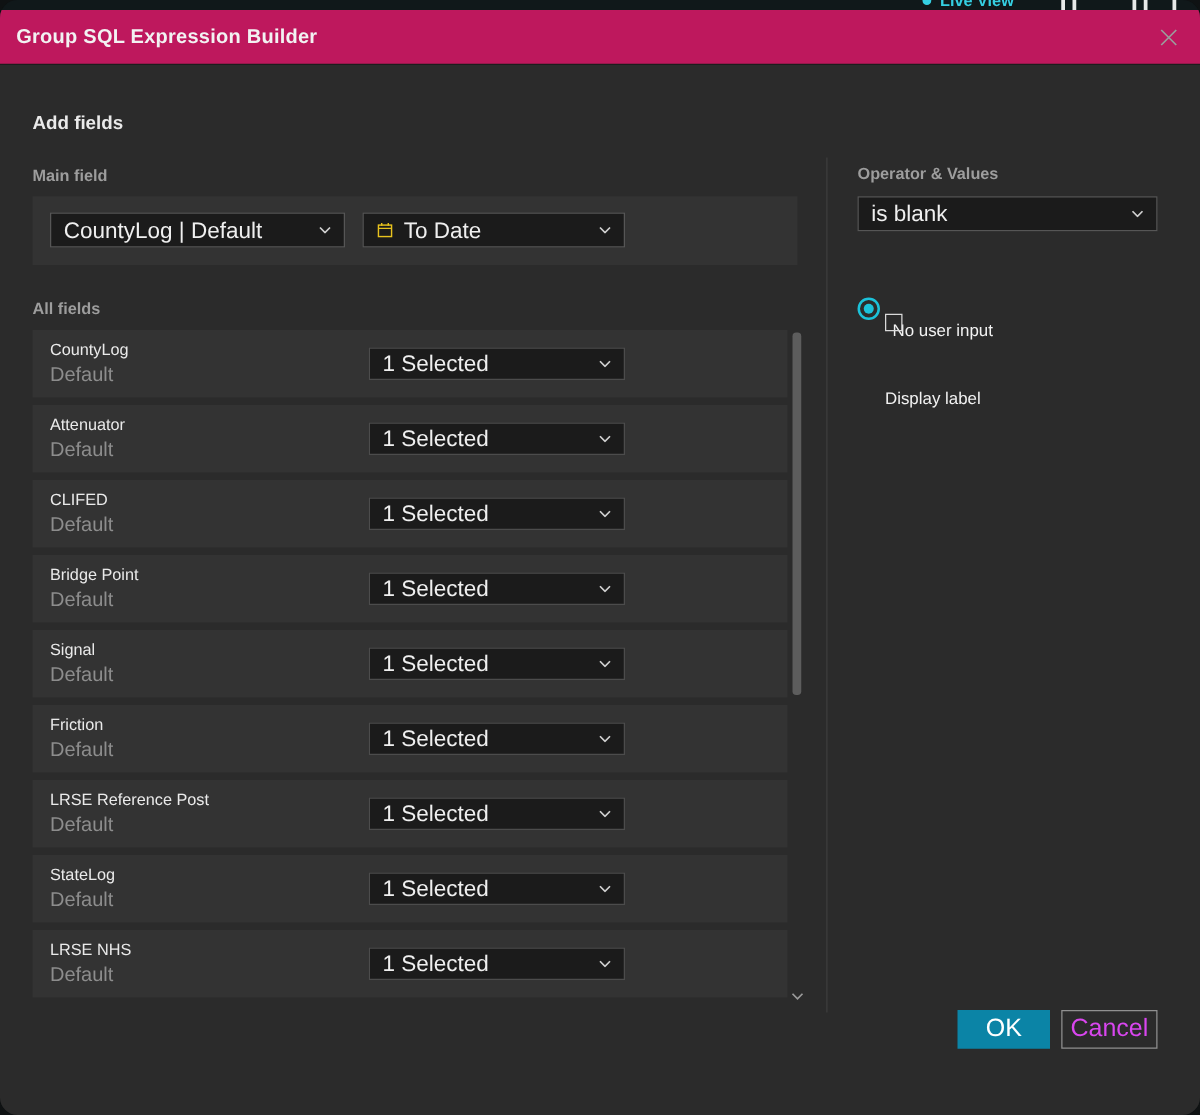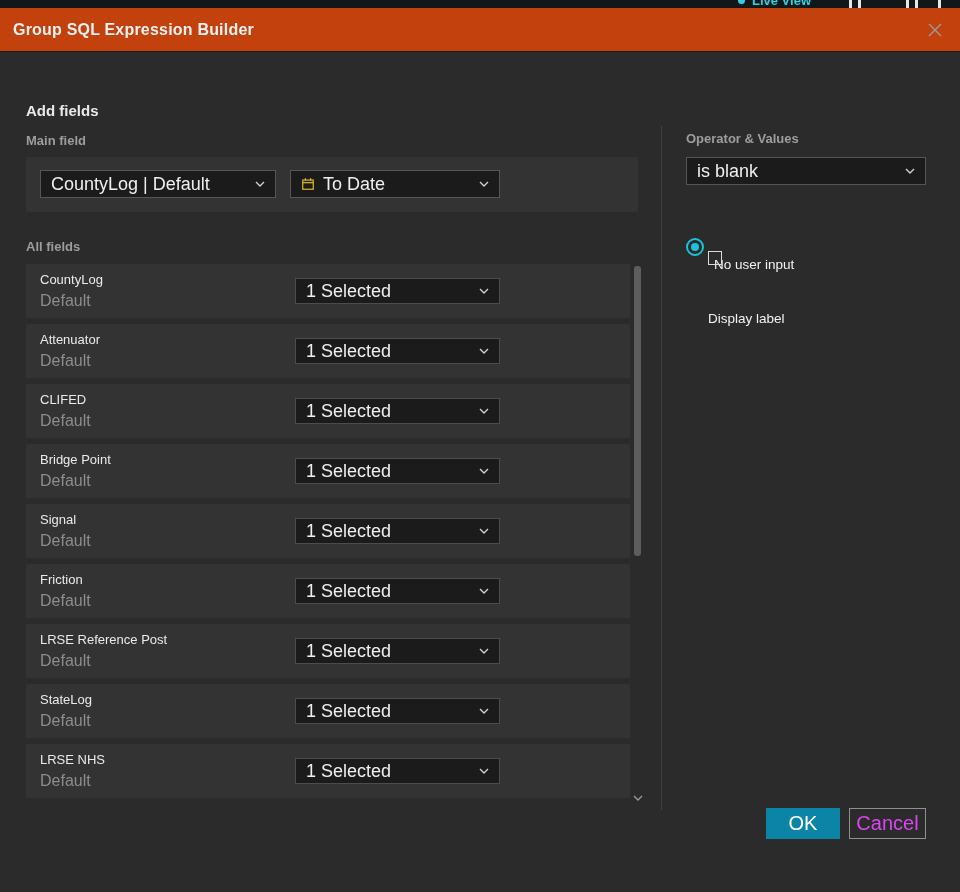--- a/index.html
+++ b/index.html
@@ -1,31 +1,31 @@
 <!DOCTYPE html>
 <html><head>
 <meta charset="utf-8">
 <style>
   html,body{margin:0;padding:0;background:#0f1213;}
   body{font-family:"Liberation Sans","DejaVu Sans",sans-serif;}
-  .stage{position:relative;width:960px;height:892px;overflow:hidden;background:#0f1213;}
+  .stage{position:relative;width:960px;height:892px;overflow:hidden;background:#0f1213;border-radius:14px;}
 
   
   .topstrip{position:absolute;top:0;left:0;width:960px;height:8px;background:#10181a;overflow:hidden;}
   .live-wrap{position:absolute;left:738px;top:-7px;display:flex;align-items:center;gap:7px;color:#35cfe2;font-size:13px;font-weight:600;}
   .live-dot{width:7px;height:7px;border-radius:50%;background:#35cfe2;display:inline-block;}
   .tbar{position:absolute;top:-4px;width:3px;height:12px;background:#e8e8e8;}
 
   
   .modal{position:absolute;top:8px;left:0;width:960px;height:884px;background:#2b2b2b;}
-  .modal-header{position:absolute;top:0;left:0;width:100%;height:44px;background:#c2410c;border-bottom:1px solid #1d1d1d;box-sizing:border-box;display:flex;align-items:center;}
+  .modal-header{position:absolute;top:0;left:0;width:100%;height:44px;background:#be185d;border-bottom:1px solid #1d1d1d;box-sizing:border-box;display:flex;align-items:center;}
   .modal-title{margin-left:13px;font-size:16px;font-weight:700;color:#f2f2f2;letter-spacing:.2px;}
   .close-btn{position:absolute;right:16px;top:13px;width:18px;height:18px;cursor:pointer;display:flex;align-items:center;justify-content:center;}
 
-  .section-title{position:absolute;left:26px;top:82px;font-size:15px;font-weight:700;color:#eaeaea;margin-top:12px;}
+  .section-title{position:absolute;left:26px;top:82px;font-size:15px;font-weight:700;color:#eaeaea;}
   .lbl{position:absolute;font-size:13px;font-weight:700;color:#9d9d9d;}
 
   .panel-main{position:absolute;left:26px;top:149px;width:612px;height:55px;background:#333333;}
 
   .dd{position:absolute;height:28px;background:#1b1b1b;border:1px solid #565656;box-sizing:border-box;color:#efefef;font-size:18px;display:flex;align-items:center;padding:0 10px;cursor:pointer;}
   .dd .dd-label{white-space:nowrap;overflow:hidden;}
   .dd .chev{margin-left:auto;display:flex;align-items:center;}
 
   .rows{position:absolute;left:26px;top:256px;width:604px;}
   .frow{position:relative;width:604px;height:54px;background:#333333;margin-bottom:6px;}

